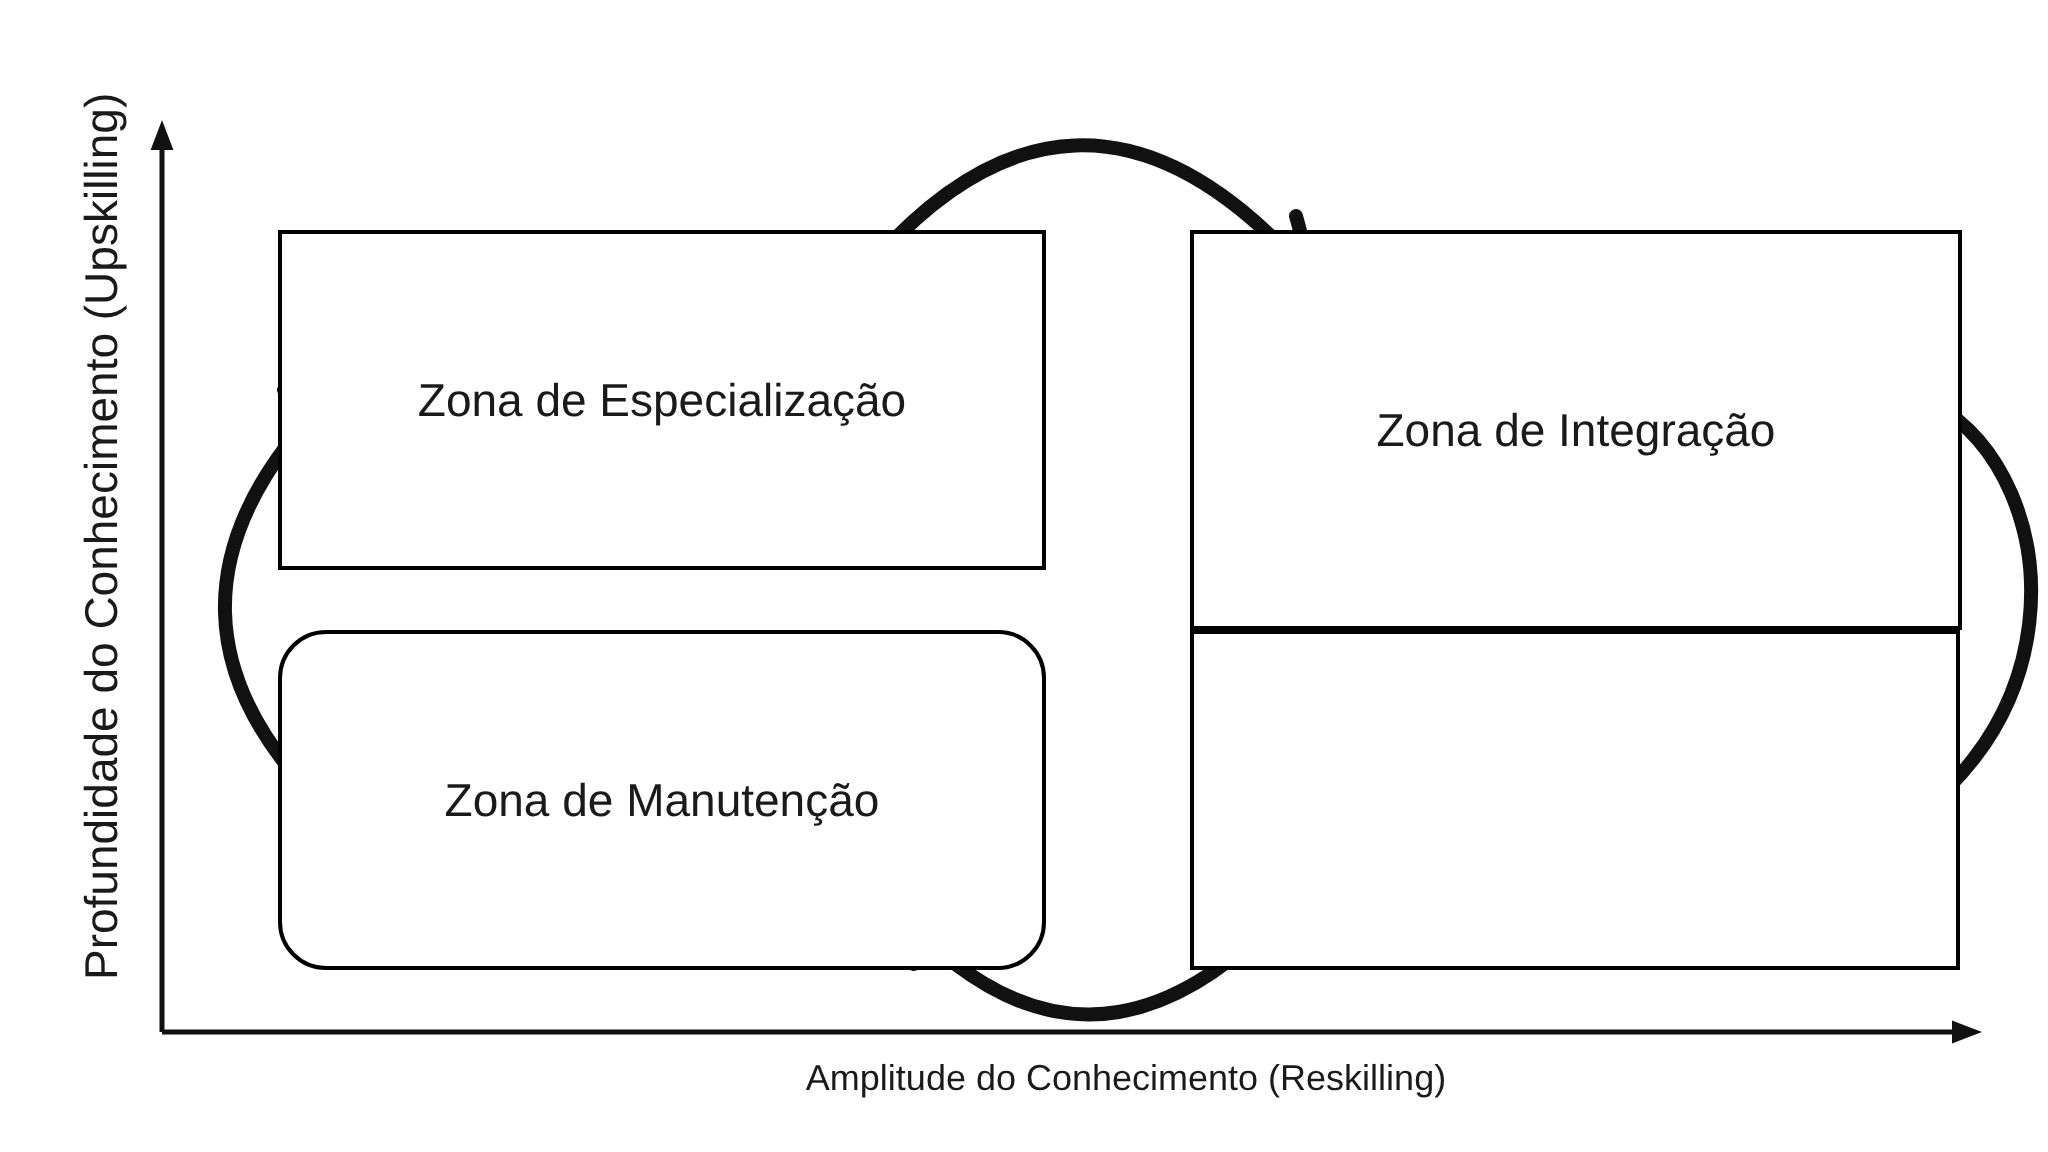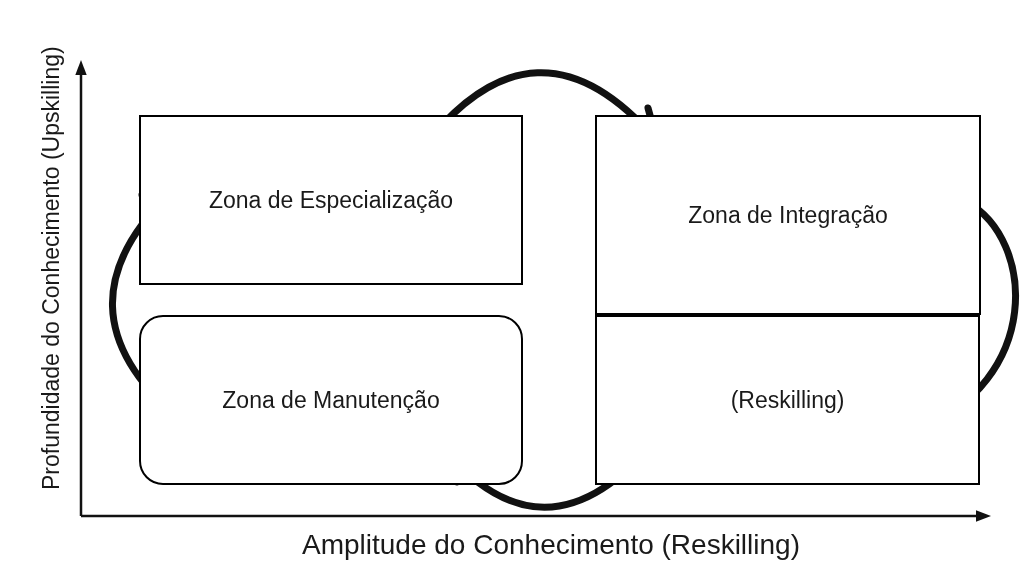--- a/index.html
+++ b/index.html
@@ -63,25 +63,25 @@
     display: flex;
     align-items: center;
     justify-content: center;
     writing-mode: vertical-rl;
     transform: rotate(180deg);
     font-size: 23px;
     white-space: nowrap;
   }
   #x-axis-label {
     position: absolute;
-    left: 88px;
+    left: 100px;
     top: 529px;
     width: 880px;
     text-align: center;
-    font-size: 28px;
+    font-size: 18px;
     white-space: nowrap;
   }
 </style>
 </head>
 <body>
 
 <div id="stage">
 
   <svg id="diagram-svg" viewBox="0 0 1024 576" xmlns="http://www.w3.org/2000/svg">
     <g fill="#111111" stroke="#111111">
@@ -112,19 +112,18 @@
 
   <div class="quad-box" id="box-tr">
     <div>Zona de Integração</div>
   </div>
 
   <div class="quad-box" id="box-bl">
     <div>Zona de Manutenção</div>
   </div>
 
   <div class="quad-box" id="box-br">
-    <div>(Reskilling)</div>
   </div>
 
   <div id="y-axis-label">Profundidade do Conhecimento (Upskilling)</div>
   <div id="x-axis-label">Amplitude do Conhecimento (Reskilling)</div>
 
 </div>
 
 </body></html>

